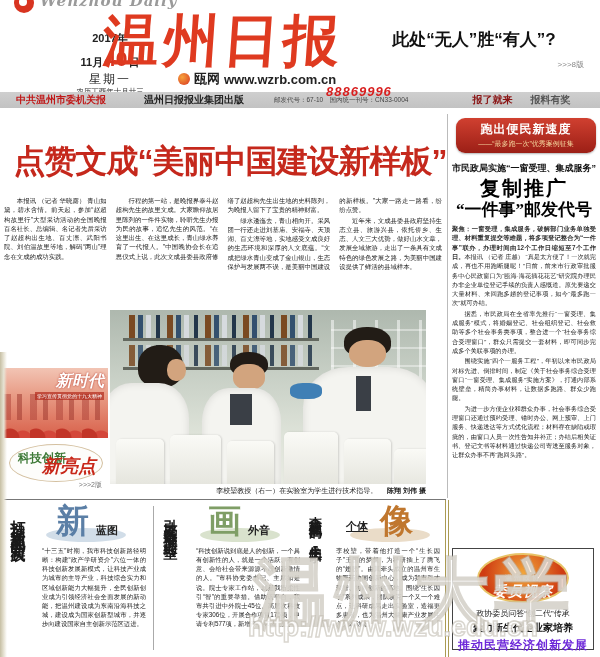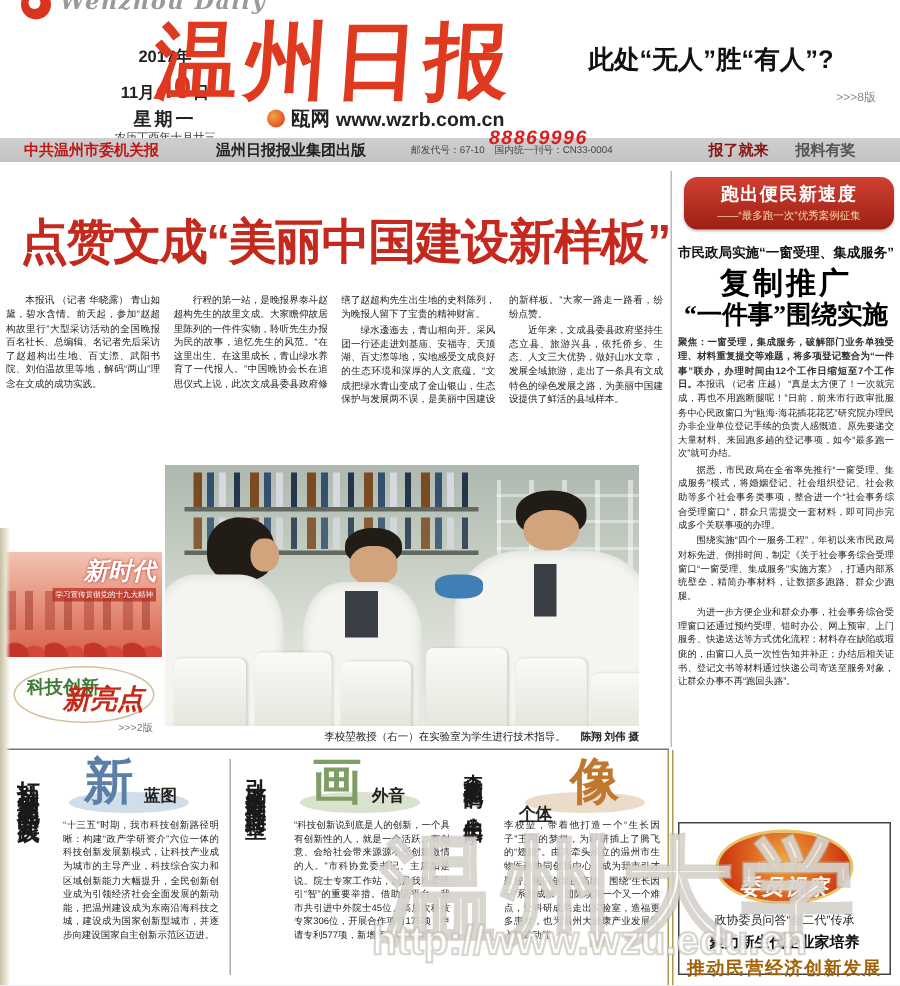--- a/index.html
+++ b/index.html
@@ -9,21 +9,21 @@
 
   
   .logo-dot{left:14px;top:-7px;width:20px;height:20px;border-radius:50%;background:#d83420;}
   .logo-dot::after{content:"";position:absolute;left:5px;top:5px;width:8px;height:8px;border-radius:50%;background:#fff;}
   .logo-script{left:40px;top:-8px;font-family:"DejaVu Serif",serif;font-style:italic;font-weight:bold;
                font-size:15px;color:#9a9a9a;letter-spacing:1px;}
   .dateblock{left:52px;top:32px;width:116px;text-align:center;line-height:1.25;}
   .d-year{font-size:11px;font-weight:bold;}
   .d-md{font-size:11px;font-weight:bold;}
   .d-day{font-size:21px;color:#d83420;font-weight:900;padding:0 1px;}
-  .d-week{font-size:12px;font-weight:bold;letter-spacing:2px;}
+  .d-week{font-size:12px;font-weight:normal;letter-spacing:2px;}
   .d-lunar,.d-issue{font-size:7.5px;color:#333;}
   .mast-title{left:88px;top:4px;width:270px;text-align:center;font-family:"DejaVu Serif",serif;
               font-weight:900;font-size:56px;color:#df3a20;letter-spacing:4px;transform:skewX(-4deg);}
   .webline{left:178px;top:70px;display:flex;align-items:center;gap:4px;}
   .web-ico{width:12px;height:12px;border-radius:50%;background:radial-gradient(circle at 35% 35%,#f6a23c,#d83420);display:inline-block;}
   .web-label{font-size:13px;font-weight:900;}
   .web-url{font-size:13px;font-weight:900;}
   .tr-head{left:358px;top:28px;width:232px;text-align:center;}
   .tr-main{font-size:17px;font-weight:900;color:#111;letter-spacing:0px;}
   .tr-sub{font-size:12px;font-weight:bold;color:#222;margin-top:6px;}
@@ -64,21 +64,21 @@
            text-align:justify;color:#222;overflow:hidden;}
   .rc-box{left:452px;top:548px;width:142px;height:102px;border:1px solid #444;background:#fff;
           text-align:center;padding-top:4px;box-sizing:border-box;}
   .oval{width:88px;height:46px;margin:0 auto;border-radius:50%;
         background:radial-gradient(circle at 50% 40%,#f2a63a,#cf3c12 75%);
         border:2px solid #e8c468;color:#fff;display:flex;flex-direction:column;justify-content:flex-end;}
   .oval-top{font-size:7px;letter-spacing:2px;}
   .oval-main{font-size:14px;font-weight:900;font-style:italic;font-family:"DejaVu Serif",serif;letter-spacing:1px;}
   .box-kicker{font-size:8px;font-weight:normal;color:#222;margin-top:5px;}
   .box-h1{font-size:10px;font-weight:900;color:#111;margin-top:2px;}
-  .box-h2{font-size:12px;font-weight:900;color:#a16207;margin-top:2px;letter-spacing:1px;}
+  .box-h2{font-size:12px;font-weight:900;color:#6d28d9;margin-top:2px;letter-spacing:1px;}
 
   
   .promo{left:4px;top:368px;width:104px;height:124px;background:#fff;}
   .promo-top{position:relative;width:100%;height:70px;overflow:hidden;
              background:linear-gradient(180deg,#f2c4b4 0%,#e89a84 40%,#d8604a 100%);}
   .promo-city{position:absolute;left:0;bottom:18px;width:100%;height:26px;
               background:repeating-linear-gradient(90deg,#b0453a 0 7px,transparent 7px 13px,#a03a30 13px 18px,transparent 18px 26px);opacity:.55;}
   .promo-wave{position:absolute;left:0;bottom:0;width:100%;height:20px;
               background:radial-gradient(circle at 6px 20px,#c23528 9px,transparent 10px),
                          radial-gradient(circle at 19px 22px,#d4473a 9px,transparent 10px);
@@ -230,21 +230,21 @@
     <b>陈翔 刘伟 摄</b>
   </div>
 
   <div class="abs col-div"></div>
   <div class="abs rc-kicker">市民政局实施“一窗受理、集成服务”</div>
   <div class="abs badge">
     <div class="badge-l1">跑出便民新速度</div>
     <div class="badge-l2">——“最多跑一次”优秀案例征集</div>
   </div>
   <div class="abs rc-h1">复制推广</div>
-  <div class="abs rc-h2">“一件事”围绕实施</div>
+  <div class="abs rc-h2">“一件事”邮发代号</div>
   <div class="abs rc-intro">聚焦：一窗受理，集成服务，破解部门业务单独受理、材料重复提交等难题，将多项登记整合为“一件事”联办，办理时间由12个工作日缩短至7个工作日。</div>
   <div class="abs rc-body">
       <p>本报讯 （记者 庄越） “真是太方便了！一次就完成，再也不用跑断腿呢！”日前，前来市行政审批服务中心民政窗口为“瓯海·海花插花花艺”研究院办理民办非企业单位登记手续的负责人感慨道。原先要递交大量材料、来回跑多趟的登记事项，如今“最多跑一次”就可办结。</p>
       <p>据悉，市民政局在全省率先推行“一窗受理、集成服务”模式，将婚姻登记、社会组织登记、社会救助等多个社会事务类事项，整合进一个“社会事务综合受理窗口”，群众只需提交一套材料，即可同步完成多个关联事项的办理。</p>
       <p>围绕实施“四个一服务工程”，年初以来市民政局对标先进、倒排时间，制定《关于社会事务综合受理窗口“一窗受理、集成服务”实施方案》，打通内部系统壁垒，精简办事材料，让数据多跑路、群众少跑腿。</p>
       <p>为进一步方便企业和群众办事，社会事务综合受理窗口还通过预约受理、错时办公、网上预审、上门服务、快递送达等方式优化流程；材料存在缺陷或瑕疵的，由窗口人员一次性告知并补正；办结后相关证书、登记文书等材料通过快递公司寄送至服务对象，让群众办事不再“跑回头路”。</p>
     </div>
 
   <div class="abs rc-box">
     <div class="oval">
@@ -278,21 +278,21 @@
       <div class="sec-label" style="left:52px;top:17px;">外音</div>
     </div>
     <div class="sec-text">“科技创新说到底是人的创新，一个具有创新性的人，就是一个活跃、有创意、会给社会带来源源不断创新激情的人。”市科协党委书记、主席如是说。院士专家工作站，就是我市柔性引“智”的重要举措。借助该平台，我市共引进中外院士45位、高层次科技专家306位，开展合作项目175项，申请专利577项，新增产值40.8亿元。</div>
   </div>
 
   <div class="abs vtitle vt3">李校堃和他的“生长因子”</div>
 
   <div class="abs sec sec3">
     <div class="sec-head">
       <div class="sec-ellipse" style="left:14px;top:22px;background:#e8d8c2;"></div>
-      <div class="sec-label" style="left:10px;top:29px;text-decoration:underline;">个体</div>
+      <div class="sec-label" style="left:10px;top:13px;text-decoration:underline;">个体</div>
       <div class="sec-big" style="left:44px;top:-2px;color:#c0772e;">像</div>
     </div>
     <div class="sec-text">李校堃，带着他打造一个“生长因子”王国的梦想，为科研插上了腾飞的“翅膀”。由其牵头成立的温州市生物医药协同创新中心，成为我市引才聚智、协同创新的高地。围绕“生长因子”系列成果，团队攻克一个又一个难点，让科研成果走出实验室，造福更多患者，也为温州大健康产业发展注入强劲动能。</div>
   </div>
 
   <div class="abs gold"></div>
   <div class="abs edge"></div>
 
   <div class="abs wm-text">温州大学</div>
   <div class="abs wm-url">http://www.wzu.edu.cn</div>

